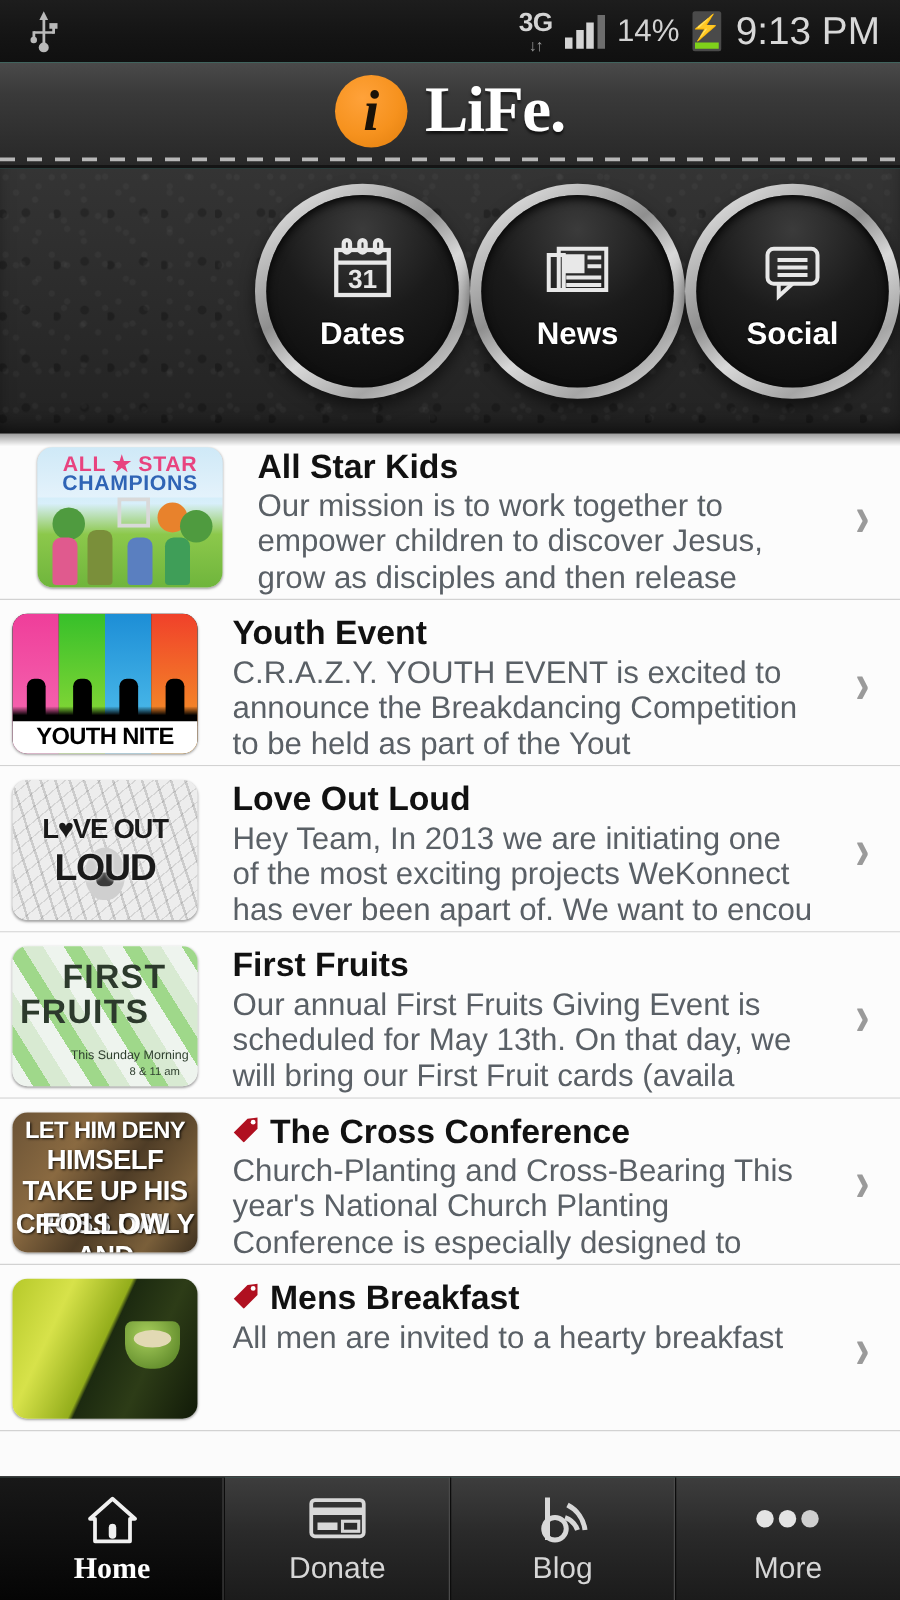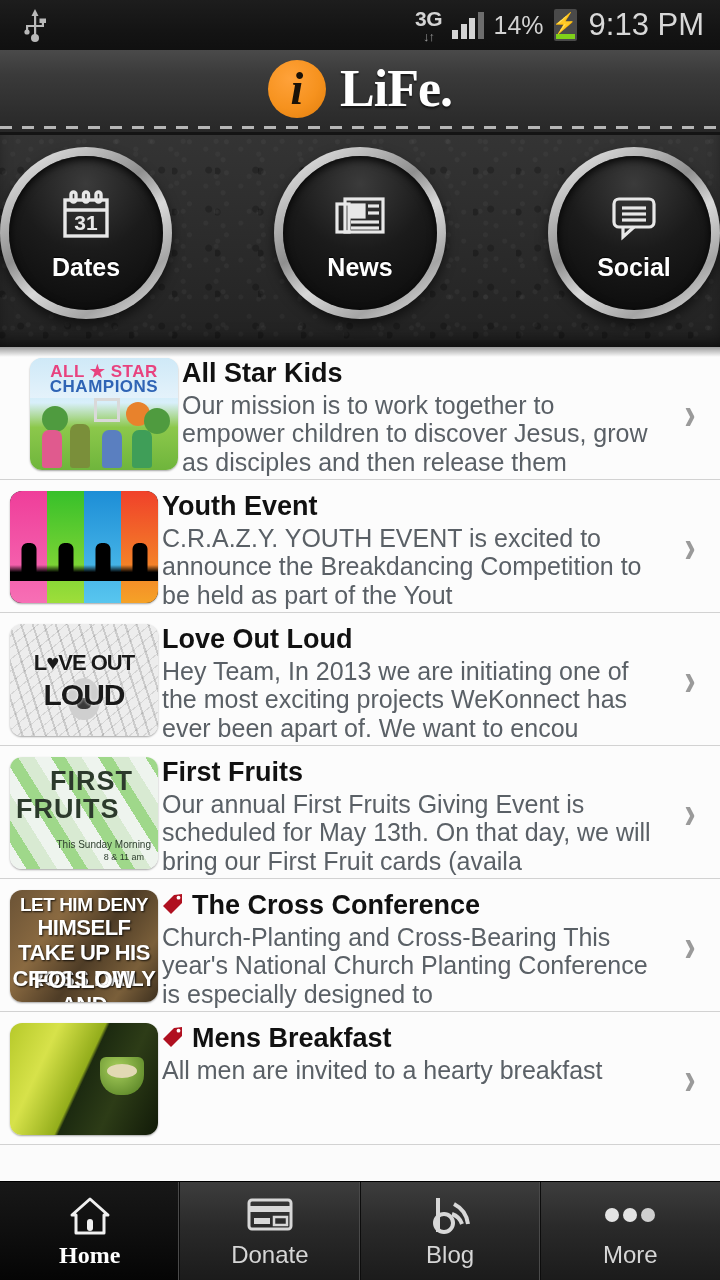--- a/index.html
+++ b/index.html
@@ -110,21 +110,21 @@
     background-image:
       radial-gradient(circle at 12% 22%, rgba(255,255,255,.035) 0 2px, rgba(0,0,0,0) 3px),
       radial-gradient(circle at 31% 66%, rgba(255,255,255,.03) 0 2px, rgba(0,0,0,0) 3px),
       radial-gradient(circle at 55% 18%, rgba(255,255,255,.03) 0 2px, rgba(0,0,0,0) 3px),
       radial-gradient(circle at 72% 75%, rgba(255,255,255,.035) 0 2px, rgba(0,0,0,0) 3px),
       radial-gradient(circle at 88% 38%, rgba(255,255,255,.03) 0 2px, rgba(0,0,0,0) 3px),
       radial-gradient(circle at 5% 88%, rgba(0,0,0,.25) 0 3px, rgba(0,0,0,0) 4px),
       radial-gradient(circle at 44% 90%, rgba(0,0,0,.22) 0 3px, rgba(0,0,0,0) 4px),
       linear-gradient(to bottom, #343434 0%, #2c2c2c 45%, #222222 100%);
     background-size: 37px 31px, 41px 29px, 33px 35px, 39px 33px, 35px 37px, 43px 41px, 47px 39px, 100% 100%;
-    display: flex; align-items: flex-start; justify-content: space-between;
+    display: flex; align-items: flex-start; justify-content: flex-end;
     padding-top: 12px;
     box-sizing: border-box;
     box-shadow: inset 0 -14px 18px -8px rgba(0,0,0,.75);
   }
   .circle-btn {
     width: 172px; height: 172px; border-radius: 50%;
     background: linear-gradient(145deg, #f7f7f7 0%, #c9c9c9 18%, #8f8f8f 42%, #d9d9d9 58%, #a5a5a5 78%, #efefef 100%);
     padding: 9px; box-sizing: border-box;
     box-shadow: 0 6px 12px rgba(0,0,0,.55);
     position: relative;
@@ -166,21 +166,21 @@
     cursor: pointer;
   }
   .thumb {
     width: 148px; height: 112px; flex: 0 0 148px;
     border-radius: 12px; overflow: hidden; position: relative;
     background: #111;
     box-shadow: 0 1px 2px rgba(0,0,0,.35);
   }
   .row-text {
     flex: 1 1 auto; min-width: 0;
-    padding-left: 4px; padding-right: 8px;
+    padding-left: 28px; padding-right: 8px;
     overflow: hidden;
   }
   .row-title {
     font-size: 27px; font-weight: bold; color: #111;
     line-height: 1.15; margin: 0 0 2px 0;
     white-space: nowrap; overflow: hidden;
     display: flex; align-items: center; gap: 8px;
   }
   .row-desc {
     font-size: 25px; color: #5a6066; line-height: 1.13;
@@ -421,20 +421,21 @@
         <div class="col c2">
             <i class="fig"></i>
           </div>
         <div class="col c3">
             <i class="fig"></i>
           </div>
         <div class="col c4">
             <i class="fig"></i>
           </div>
         <div class="grass"></div>
+        <div class="nite">YOUTH NITE</div>
       </div>
       <div class="row-text">
         <div class="row-title">
           <span>Youth Event</span>
         </div>
         <div class="row-desc">C.R.A.Z.Y. YOUTH EVENT is excited to announce the Breakdancing Competition to be held as part of the Yout</div>
       </div>
       <div class="chevron">›</div>
     </div>
 

